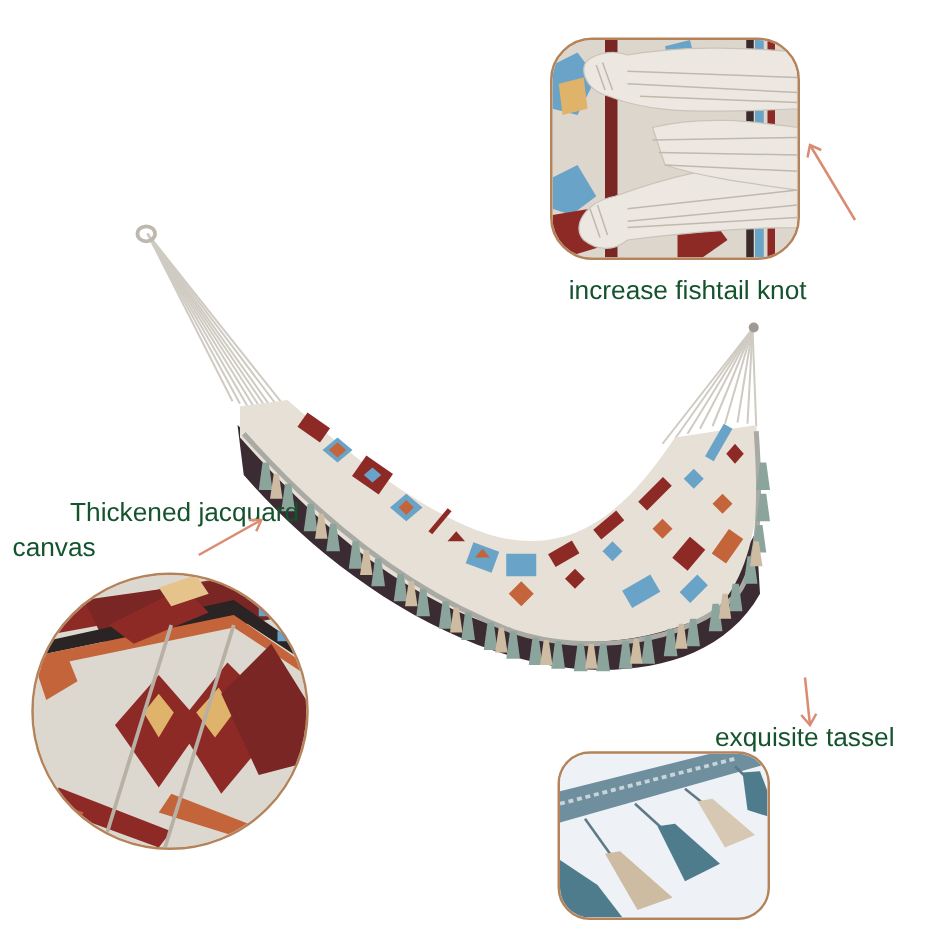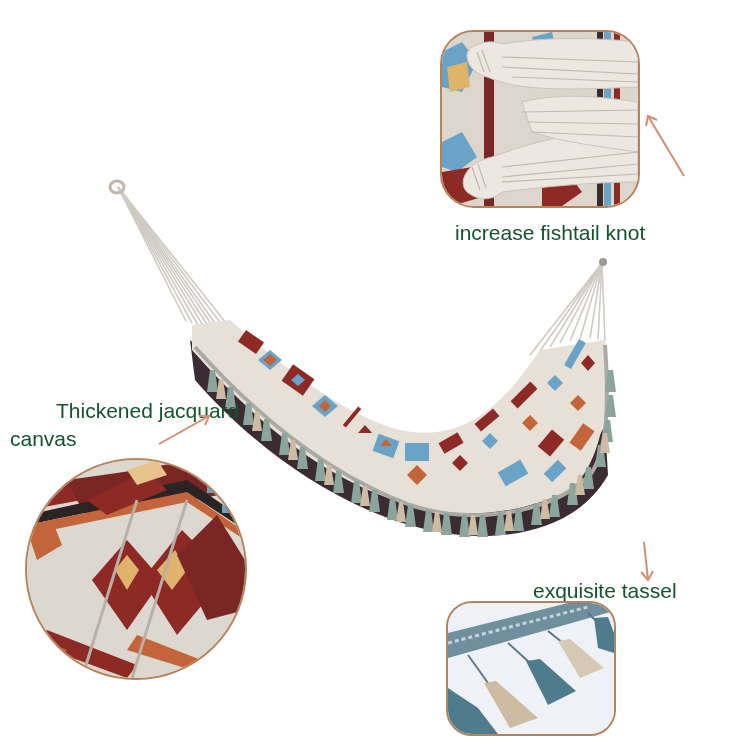--- a/index.html
+++ b/index.html
@@ -198,21 +198,21 @@
 
     <path d="M55 218 L110 40" stroke="#b8b0a4" stroke-width="3" fill="none"></path>
     <path d="M105 218 L160 40" stroke="#b8b0a4" stroke-width="3" fill="none"></path>
   </svg>
 </div>
 
 <svg class="arrow" style="left:636px;top:540px;" width="20" height="44" viewBox="0 0 20 44">
   <line x1="8" y1="2" x2="12" y2="40" stroke="#d98c72" stroke-width="2"></line>
   <polyline points="5,32 12,40 17,31" fill="none" stroke="#d98c72" stroke-width="2"></polyline>
 </svg>
-<div class="label" style="left:533px;top:578px;">exquisite tassel</div>
+<div class="label" style="left:572px;top:578px;">exquisite tassel</div>
 <div class="inset" style="left:446px;top:601px;width:166px;height:131px;border-radius:26px;background:#eef1f6;">
   <svg width="166" height="131" viewBox="0 0 166 131">
     <rect width="166" height="131" fill="#eef1f6"></rect>
 
     <polygon points="0,30 120,0 166,0 166,8 0,55" fill="#6f8f9e"></polygon>
     <path d="M0 40 L140 4" stroke="#c8d4d8" stroke-width="3" stroke-dasharray="4 3" fill="none"></path>
 
     <g stroke="#5c7a86" stroke-width="2">
       <line x1="20" y1="52" x2="40" y2="80"></line>
       <line x1="60" y1="40" x2="82" y2="60"></line>

